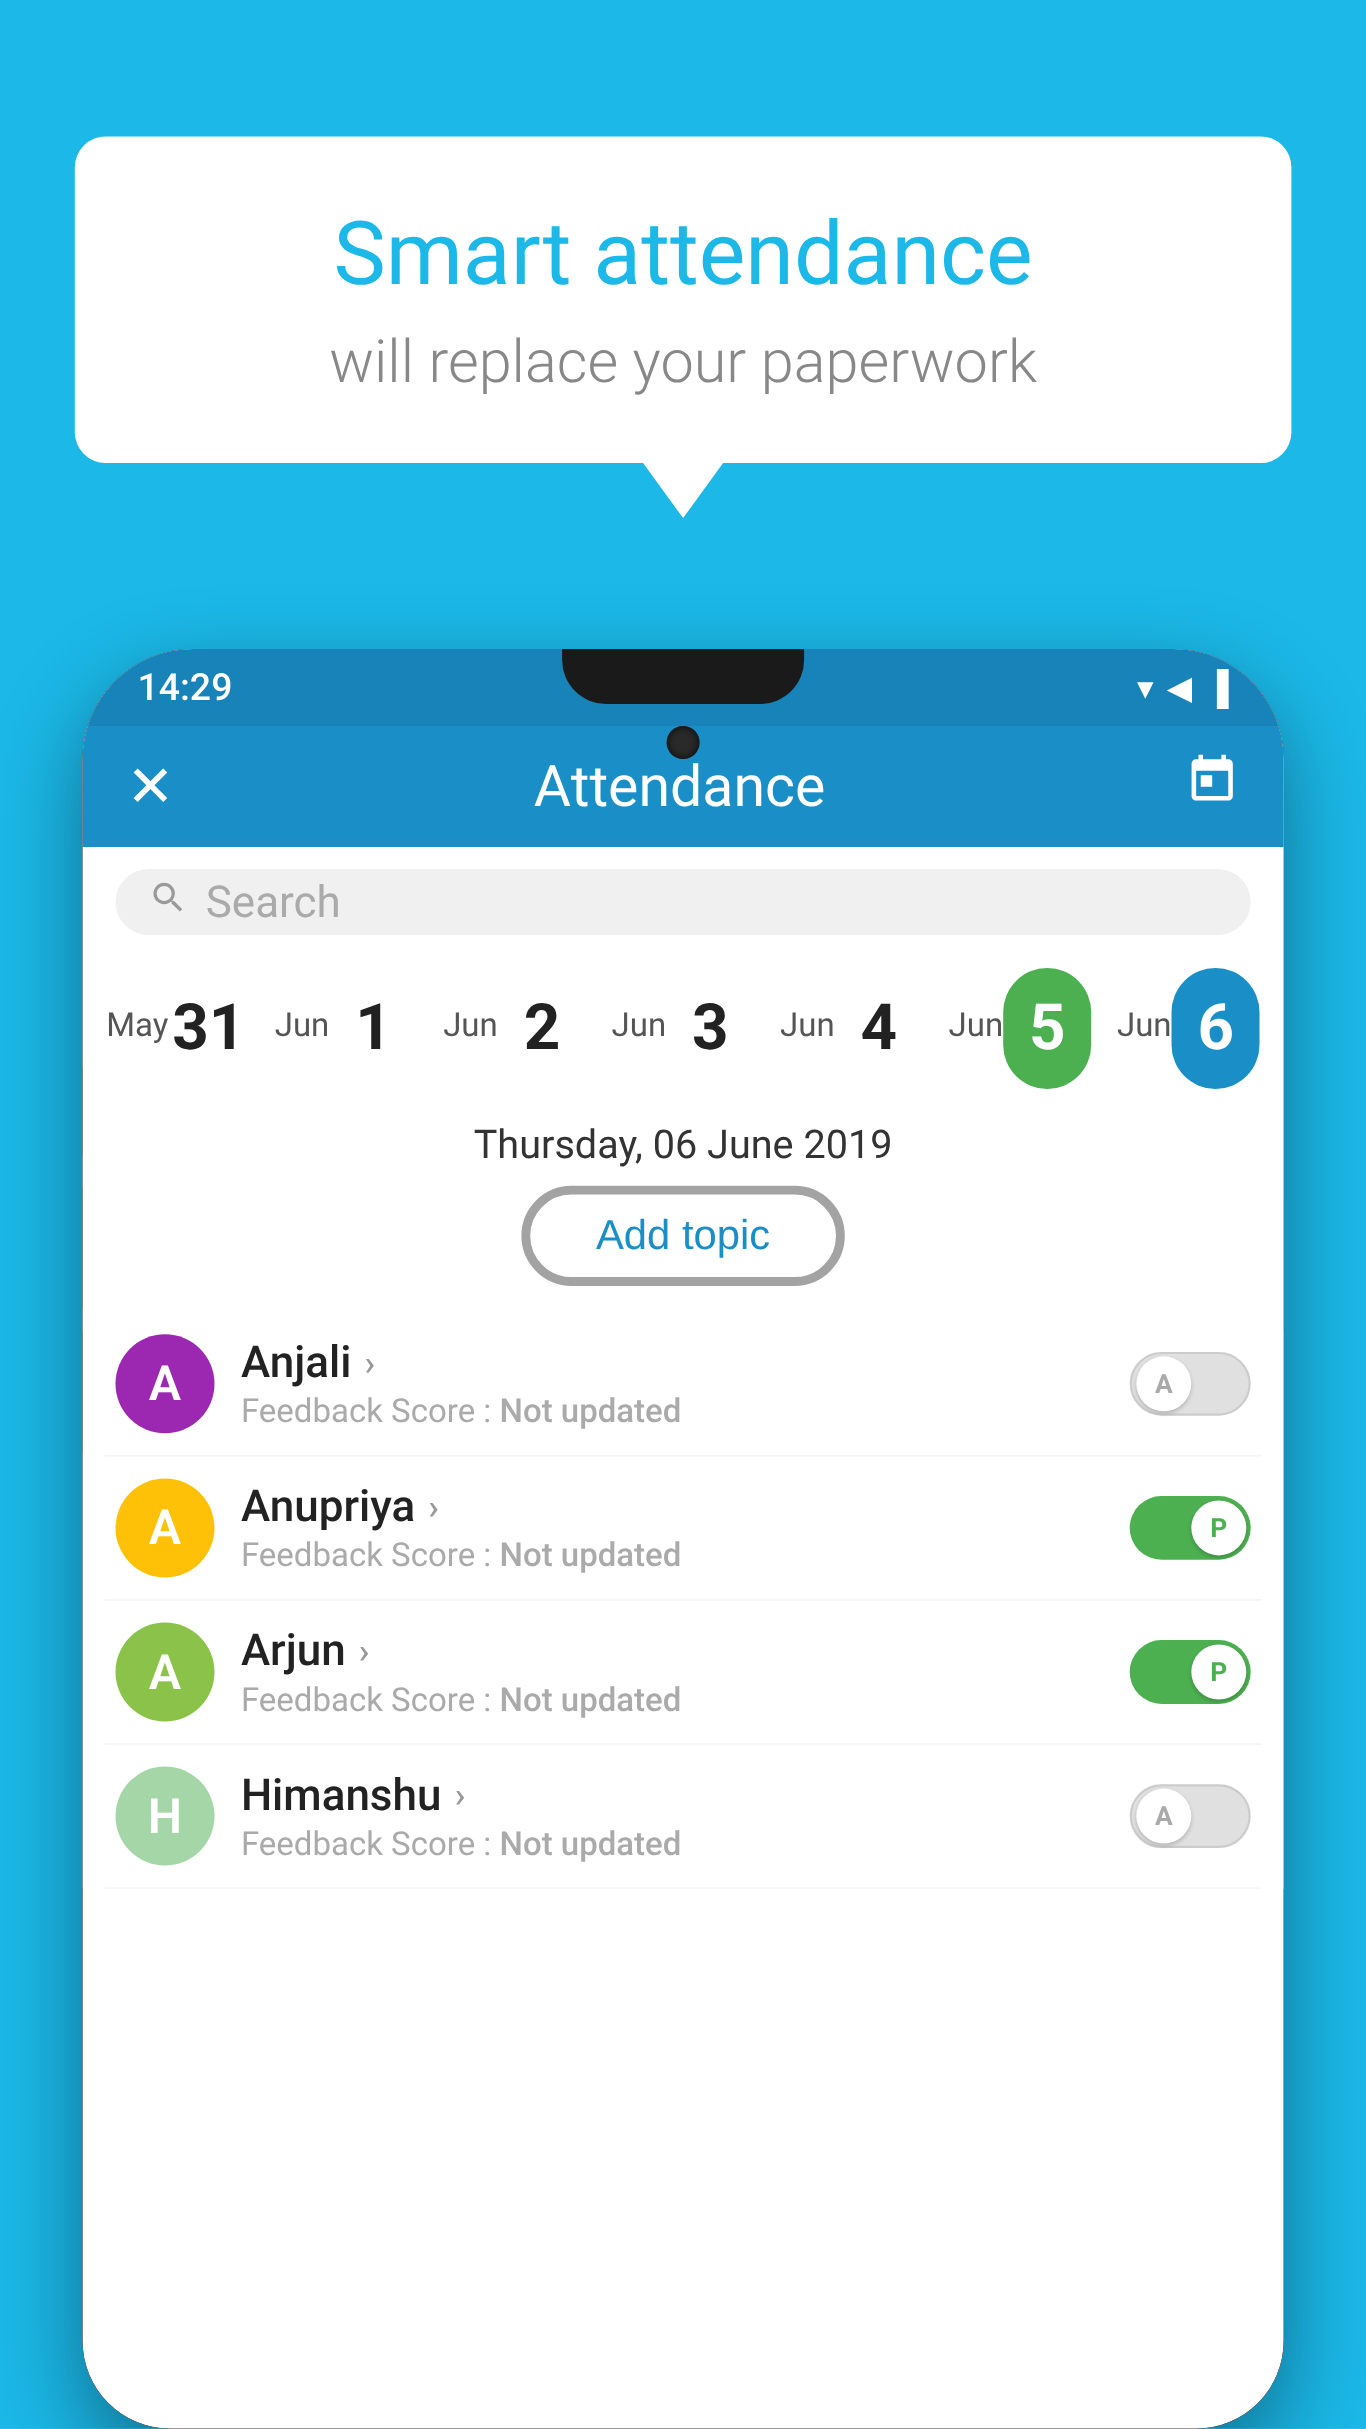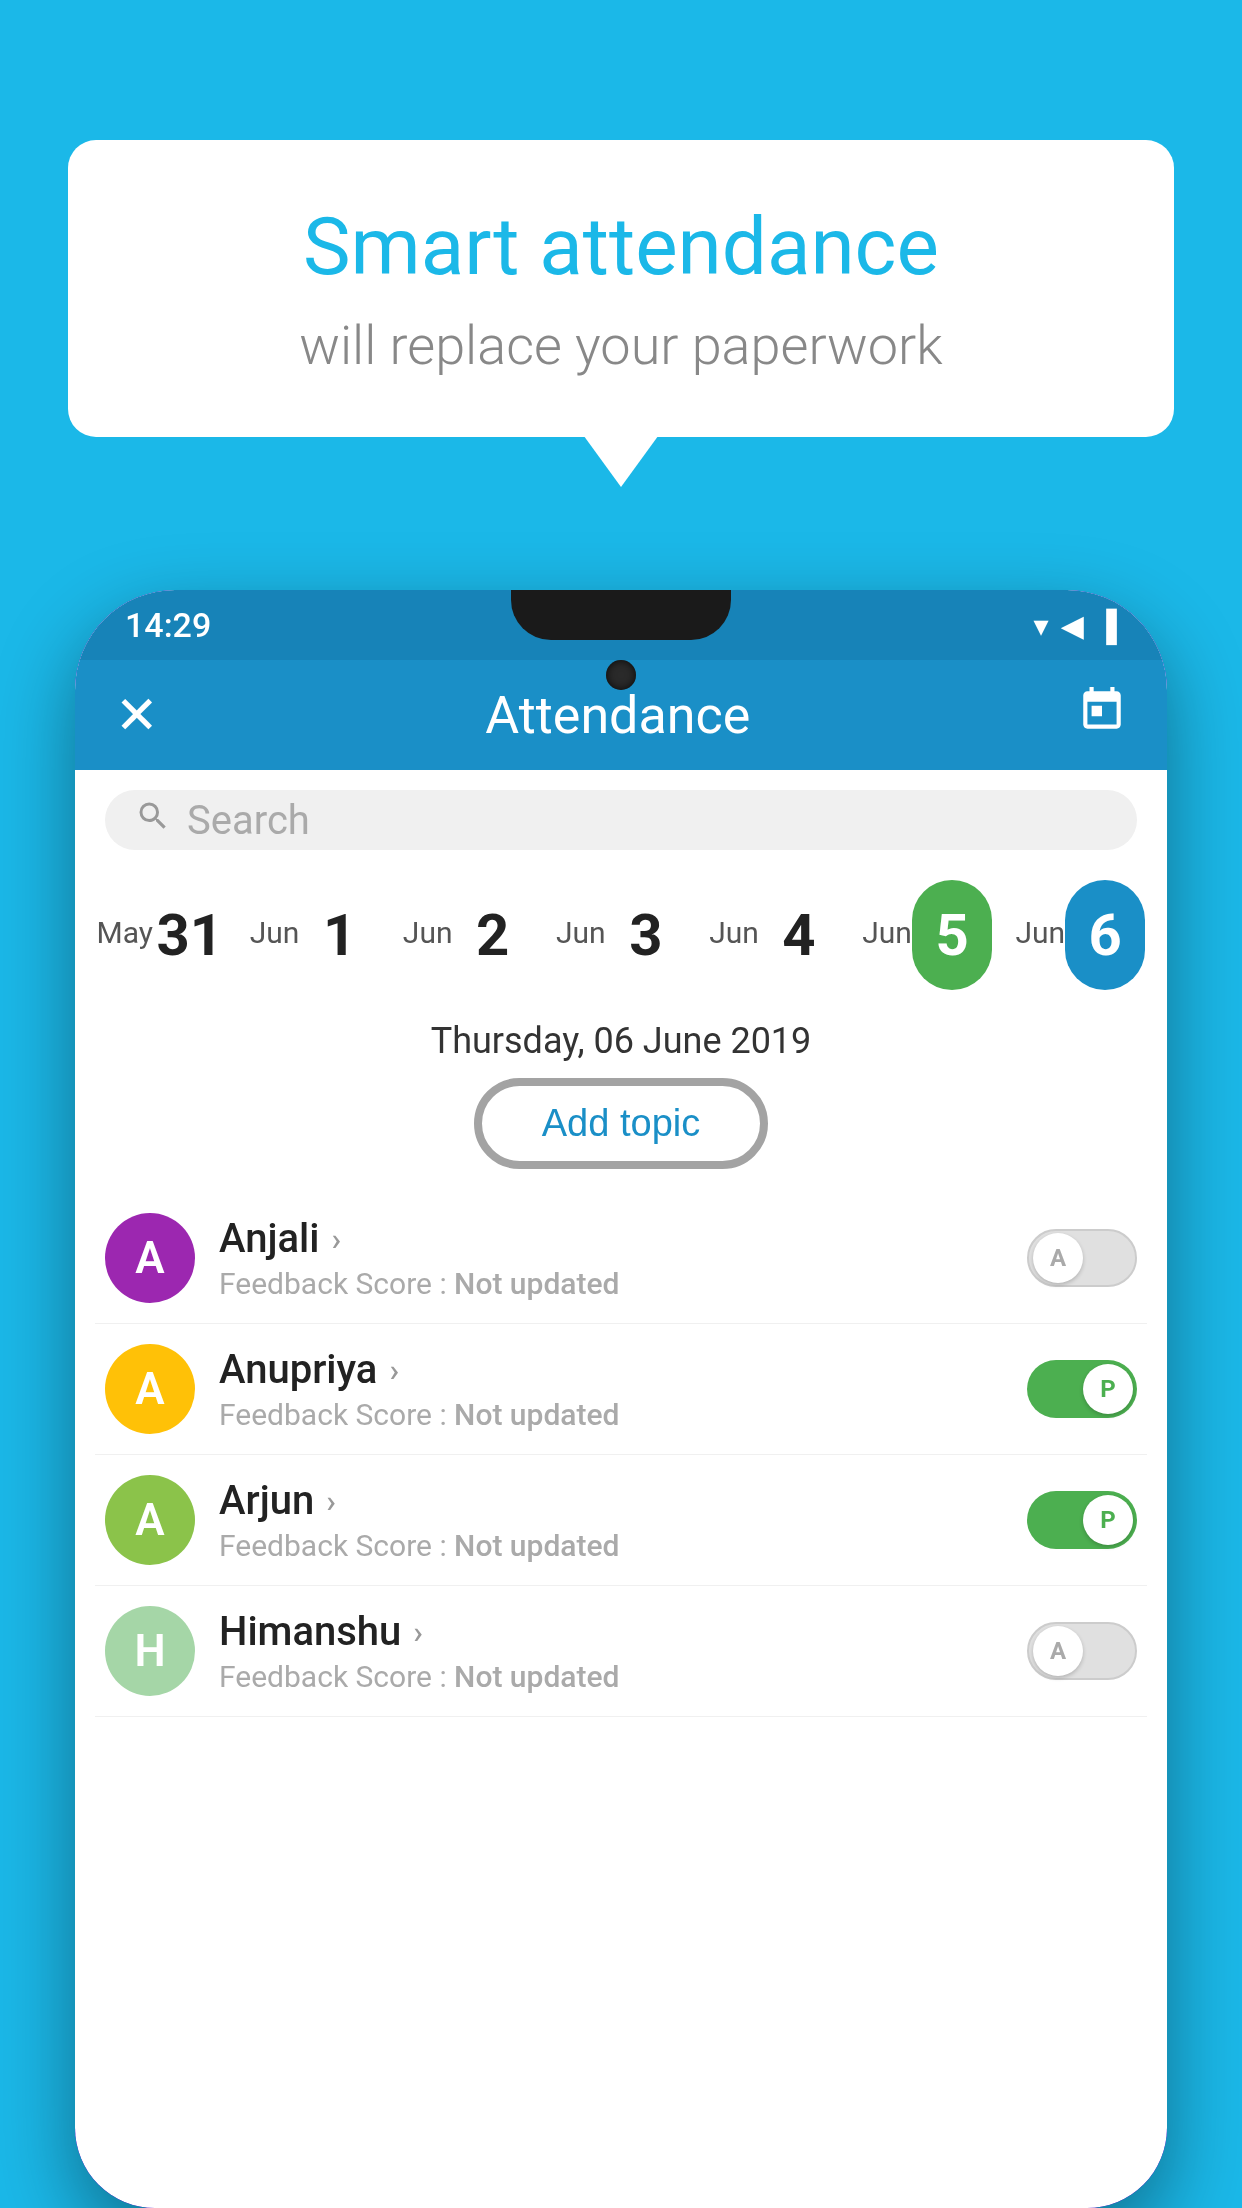--- a/index.html
+++ b/index.html
@@ -9,21 +9,21 @@
       height: 2208px;
       background-color: #1bb8e8;
       font-family: 'Roboto', Arial, sans-serif;
       overflow: hidden;
       position: relative;
     }
 
     
     .speech-bubble-container {
       position: absolute;
-      top: 140px;
+      top: 124px;
       left: 68px;
       right: 68px;
     }
 
     .speech-bubble {
       background: white;
       border-radius: 28px;
       padding: 60px 80px;
       text-align: center;
       position: relative;
@@ -55,21 +55,21 @@
       font-weight: 300;
     }
 
     
     .phone-frame {
       position: absolute;
       top: 590px;
       left: 75px;
       right: 75px;
       bottom: 0;
-      background: #6d28d9;
+      background: #7f1d1d;
       border-radius: 100px 100px 80px 80px;
       overflow: hidden;
       box-shadow: 0 30px 80px rgba(0,0,0,0.4);
     }
 
     .phone-frame::before {
       content: '';
       position: absolute;
       top: 0;
       left: 50%;

